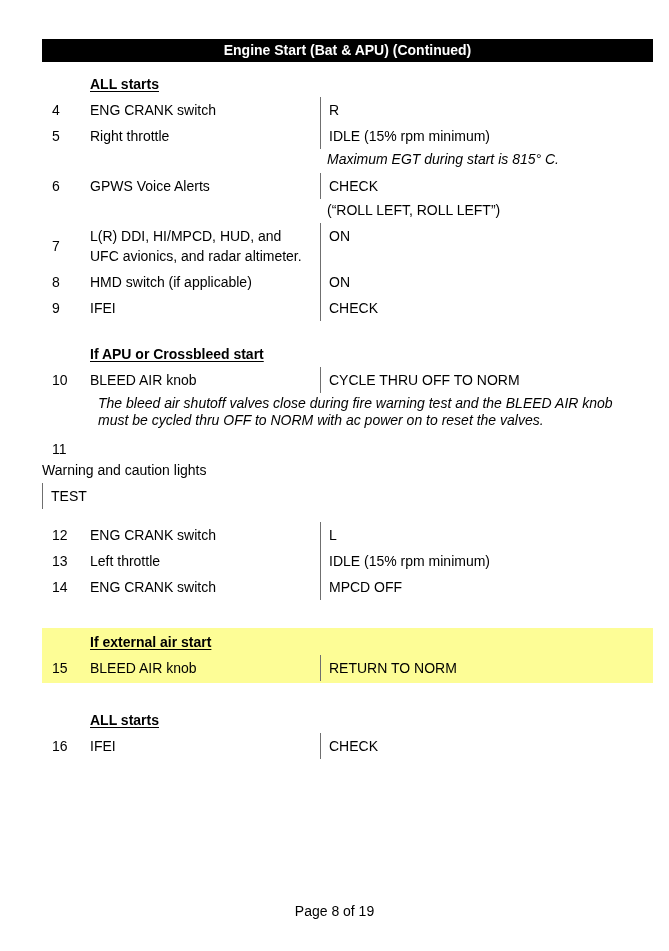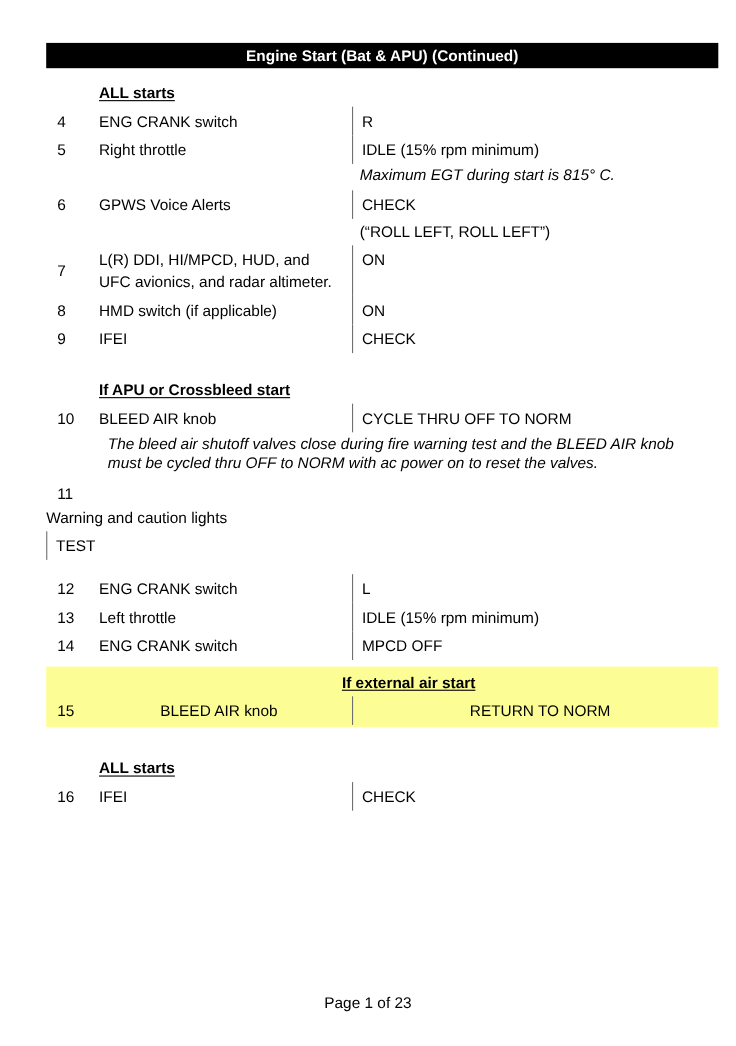--- a/index.html
+++ b/index.html
@@ -111,32 +111,32 @@
             <div class="num">13</div>
             <div class="label">Left throttle</div>
             <div class="action">IDLE (15% rpm minimum)</div>
           </div>
           <div class="row">
             <div class="num">14</div>
             <div class="label">ENG CRANK switch</div>
             <div class="action">MPCD OFF</div>
           </div>
         </div>
-        <div class="section highlight" style="margin-top: 6px; text-align: center;">
+        <div class="section highlight" style="margin-top: 28px;">
           <div class="heading">If external air start</div>
           <div class="row">
             <div class="num">15</div>
             <div class="label">BLEED AIR knob</div>
             <div class="action">RETURN TO NORM</div>
           </div>
         </div>
         <div class="section" style="margin-top: 28px;">
           <div class="heading">ALL starts</div>
           <div class="row" style="margin-top: 1px;">
             <div class="num">16</div>
             <div class="label">IFEI</div>
             <div class="action">CHECK</div>
           </div>
         </div>
       </div>
   </div>
-  <div class="footer">Page 1 of 23</div>
+  <div class="footer">Page 8 of 19</div>
 </div>
 
 </body></html>

